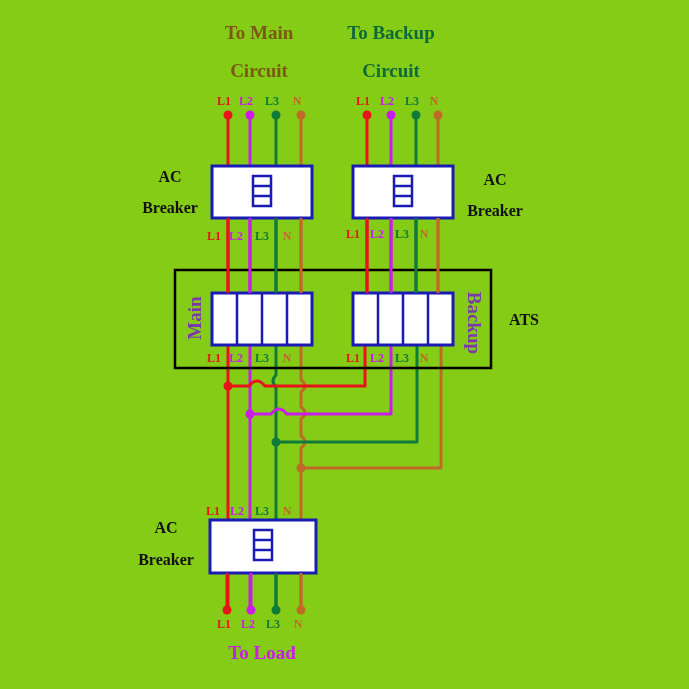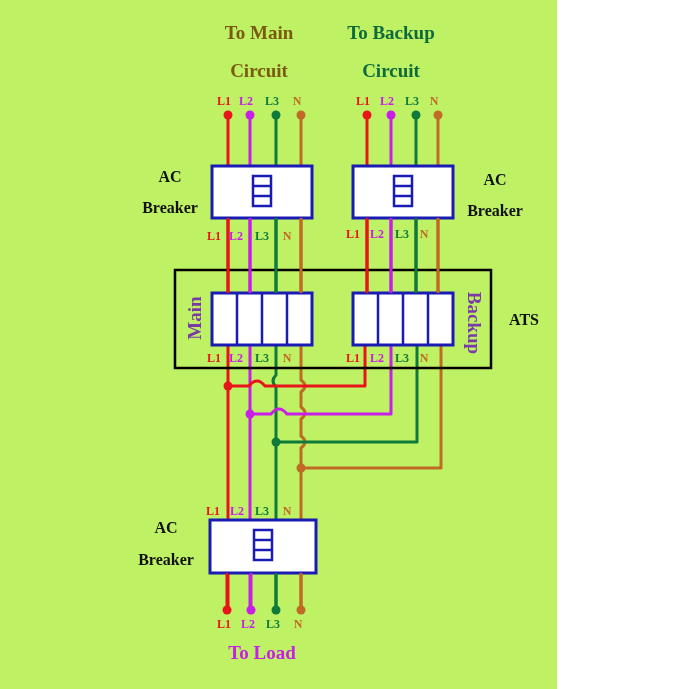--- a/index.html
+++ b/index.html
@@ -1,16 +1,16 @@
 <!DOCTYPE html>
 <html><head>
 <meta charset="utf-8">
 <style>
   html,body{margin:0;padding:0;background:#fff;}
-  #stage{position:relative;width:557px;height:689px;overflow:hidden;background:#bef264;}
+  #stage{position:relative;width:689px;height:689px;overflow:hidden;background:#84cc16;}
   svg{position:absolute;left:0;top:0;}
   .lbl{font-family:"Liberation Serif","DejaVu Serif",serif;font-weight:bold;}
 </style>
 </head>
 <body>
 
 <div id="stage">
   <svg id="diagram" width="689" height="689" viewBox="0 0 689 689">
 
     <text class="lbl" x="259" y="39" font-size="19" text-anchor="middle" fill="#7a5a10">To Main</text>

